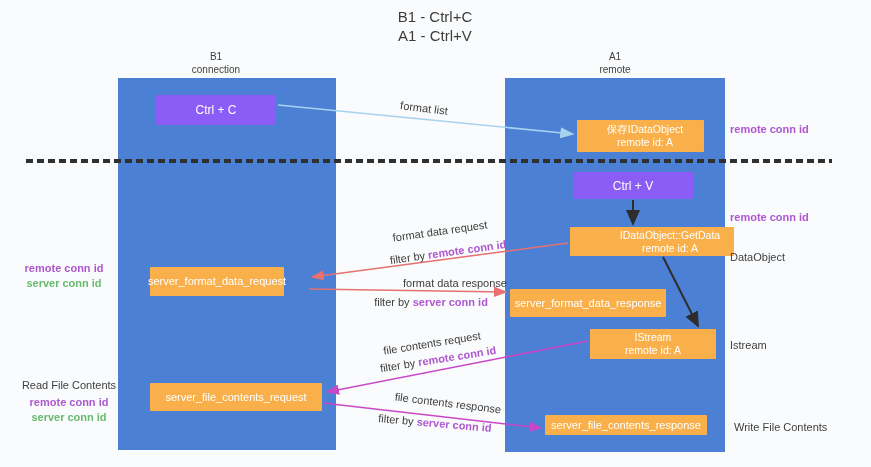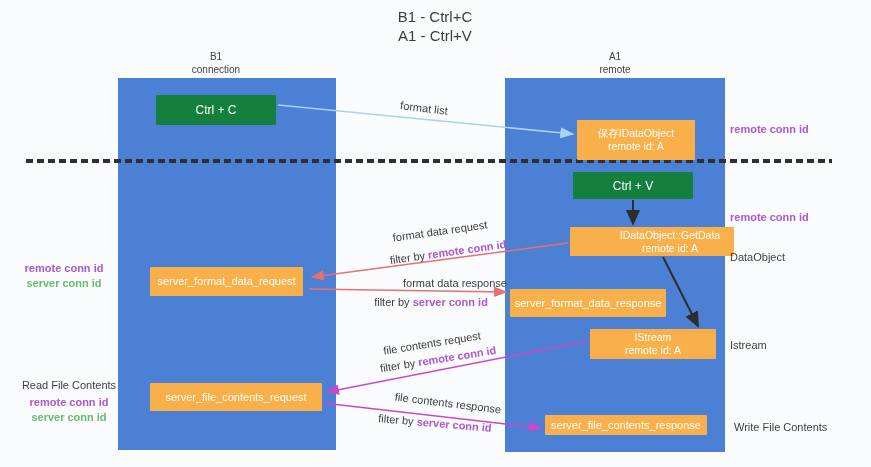--- a/index.html
+++ b/index.html
@@ -16,21 +16,21 @@
   .lane.left{left:118px;top:78px;width:218px;height:372px;}
   .lane.right{left:505px;top:78px;width:220px;height:374px;}
 
   .divider{position:absolute;left:26px;top:159px;width:806px;height:4px;z-index:2;
            background:repeating-linear-gradient(90deg,#303030 0 7px,transparent 7px 11px);}
 
   svg.arrows{position:absolute;left:0;top:0;z-index:3;}
 
   .node{position:absolute;z-index:4;display:flex;flex-direction:column;align-items:center;
         justify-content:center;color:#fff;text-align:center;border-radius:1px;}
-  .node.green{background:#15803d;font-size:12px;}
+  .node.green{background:#8b5cf6;font-size:12px;}
   .node.orange{background:#f9b04a;font-size:11px;line-height:13px;}
   .node .sub{font-size:10.5px;}
 
   .albl{position:absolute;z-index:5;white-space:nowrap;font-size:11px;color:#3d3d3d;
         transform:translate(-50%,-50%);}
   .albl .key{font-weight:700;color:#ae58d0;}
 
   .side{position:absolute;z-index:5;white-space:nowrap;font-size:11px;color:#3f3f3f;}
   .side.purple{color:#ae58d0;font-weight:700;}
   .side.block{text-align:center;line-height:15px;}
@@ -82,35 +82,35 @@
     <line x1="568" y1="243" x2="312" y2="277" stroke="#e77070" stroke-width="1.5" marker-end="url(#m-red)"></line>
     <line x1="309" y1="289" x2="506" y2="292" stroke="#e77070" stroke-width="1.5" marker-end="url(#m-red)"></line>
     <line x1="588" y1="341" x2="327" y2="392" stroke="#c848c8" stroke-width="1.5" marker-end="url(#m-mag)"></line>
     <line x1="323" y1="403" x2="541" y2="428" stroke="#c848c8" stroke-width="1.5" marker-end="url(#m-mag)"></line>
   </svg>
 
   <div class="node green" style="left:156px;top:95px;width:120px;height:30px;">
     <span>Ctrl + C</span>
   </div>
 
-  <div class="node orange" style="left:577px;top:120px;width:118px;height:40px;">
+  <div class="node orange" style="left:577px;top:120px;width:118px;height:32px;padding-left:9px;">
     <span class="sub">保存IDataObject</span>
     <span class="sub">remote id: A</span>
   </div>
 
   <div class="node green" style="left:573px;top:172px;width:120px;height:27px;">
     <span>Ctrl + V</span>
   </div>
 
   <div class="node orange" style="left:570px;top:227px;width:128px;height:29px;padding-left:36px;">
     <span class="sub">IDataObject::GetData</span>
     <span class="sub">remote id: A</span>
   </div>
 
-  <div class="node orange" style="left:150px;top:267px;width:153px;height:29px;">
+  <div class="node orange" style="left:150px;top:267px;width:134px;height:29px;">
     <span>server_format_data_request</span>
   </div>
 
   <div class="node orange" style="left:510px;top:289px;width:156px;height:28px;">
     <span>server_format_data_response</span>
   </div>
 
   <div class="node orange" style="left:590px;top:329px;width:126px;height:30px;">
     <span class="sub">IStream</span>
     <span class="sub">remote id: A</span>

